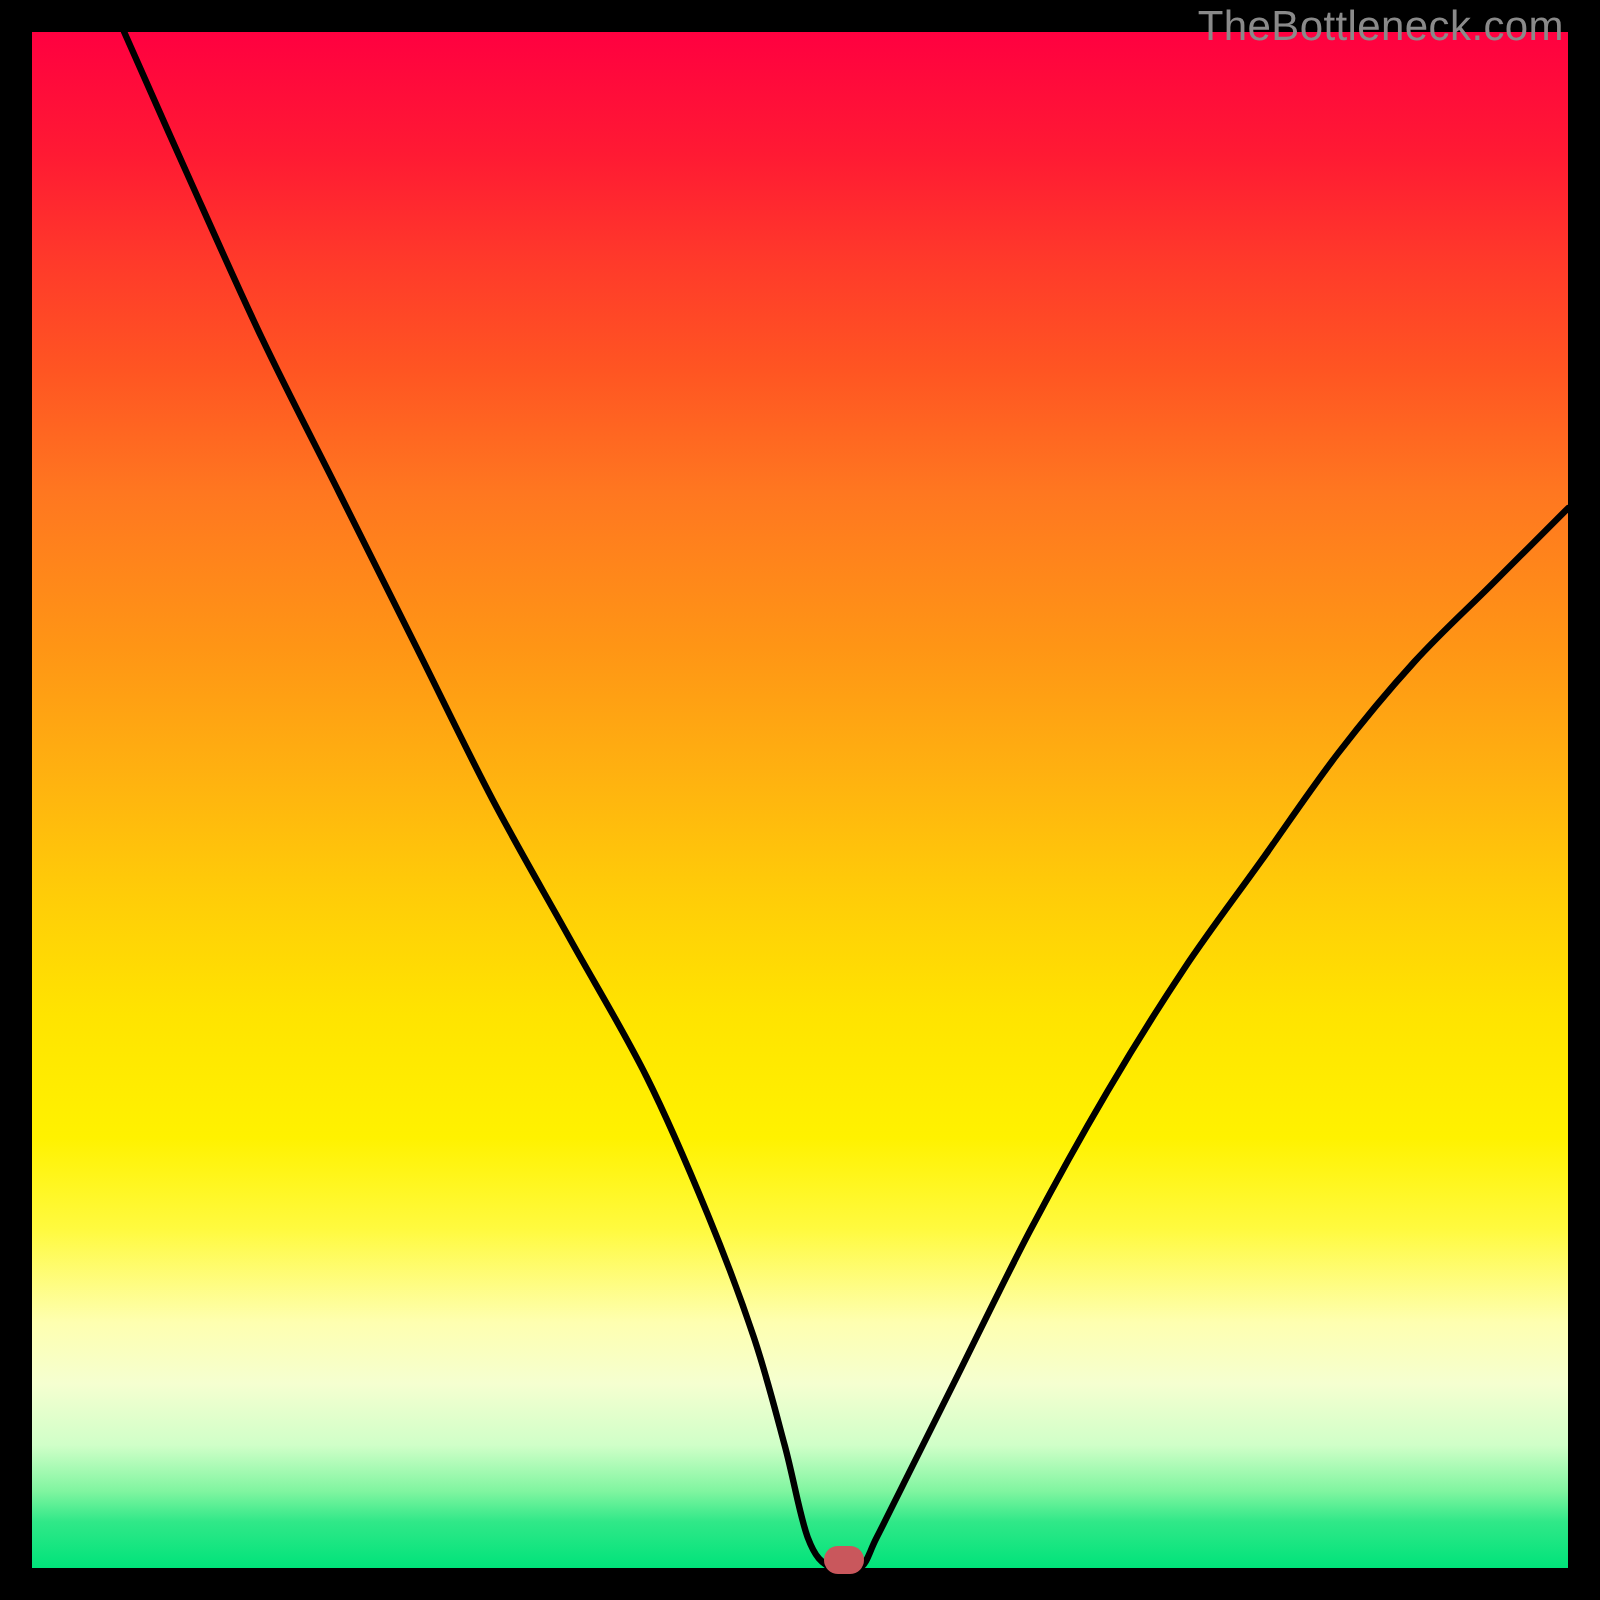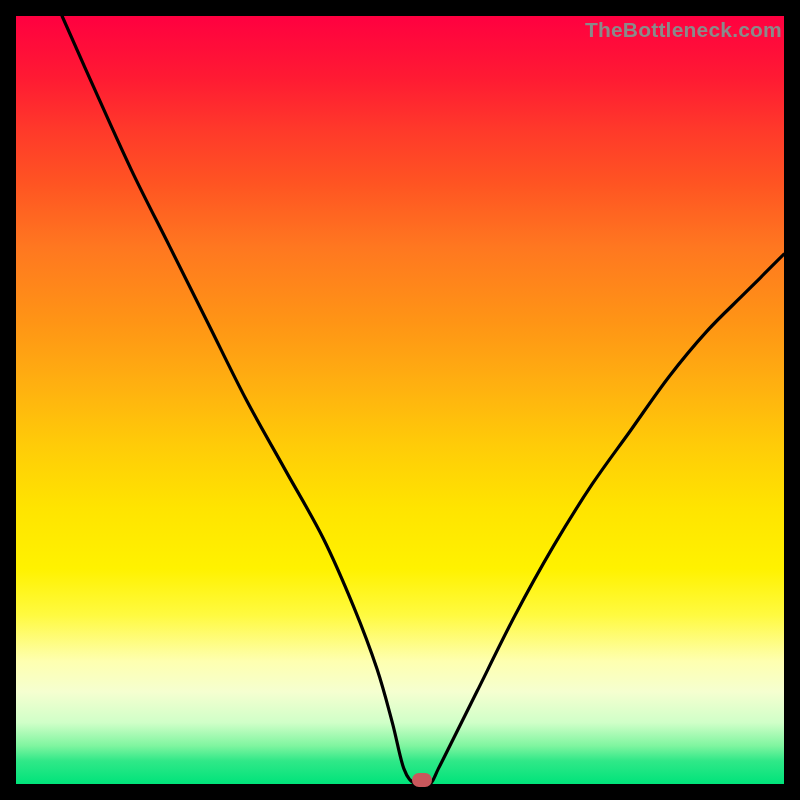--- a/index.html
+++ b/index.html
@@ -37,25 +37,25 @@
       #feffb0 84%,
       #f5ffd0 88%,
       #d0ffc8 92%,
       #80f5a0 95%,
       #30e888 97%,
       #00e37a 100%
     );
   }
   .watermark {
     position: absolute;
-    top: 18px;
+    top: 2px;
     right: 18px;
     color: #8a8a8a;
     font-size: 21px;
-    font-weight: bold;
+    font-weight: normal;
     z-index: 10;
     letter-spacing: 0.2px;
     text-align: center;
   }
   svg.curve {
     position: absolute;
     left: 0;
     top: 0;
     width: 768px;
     height: 768px;

